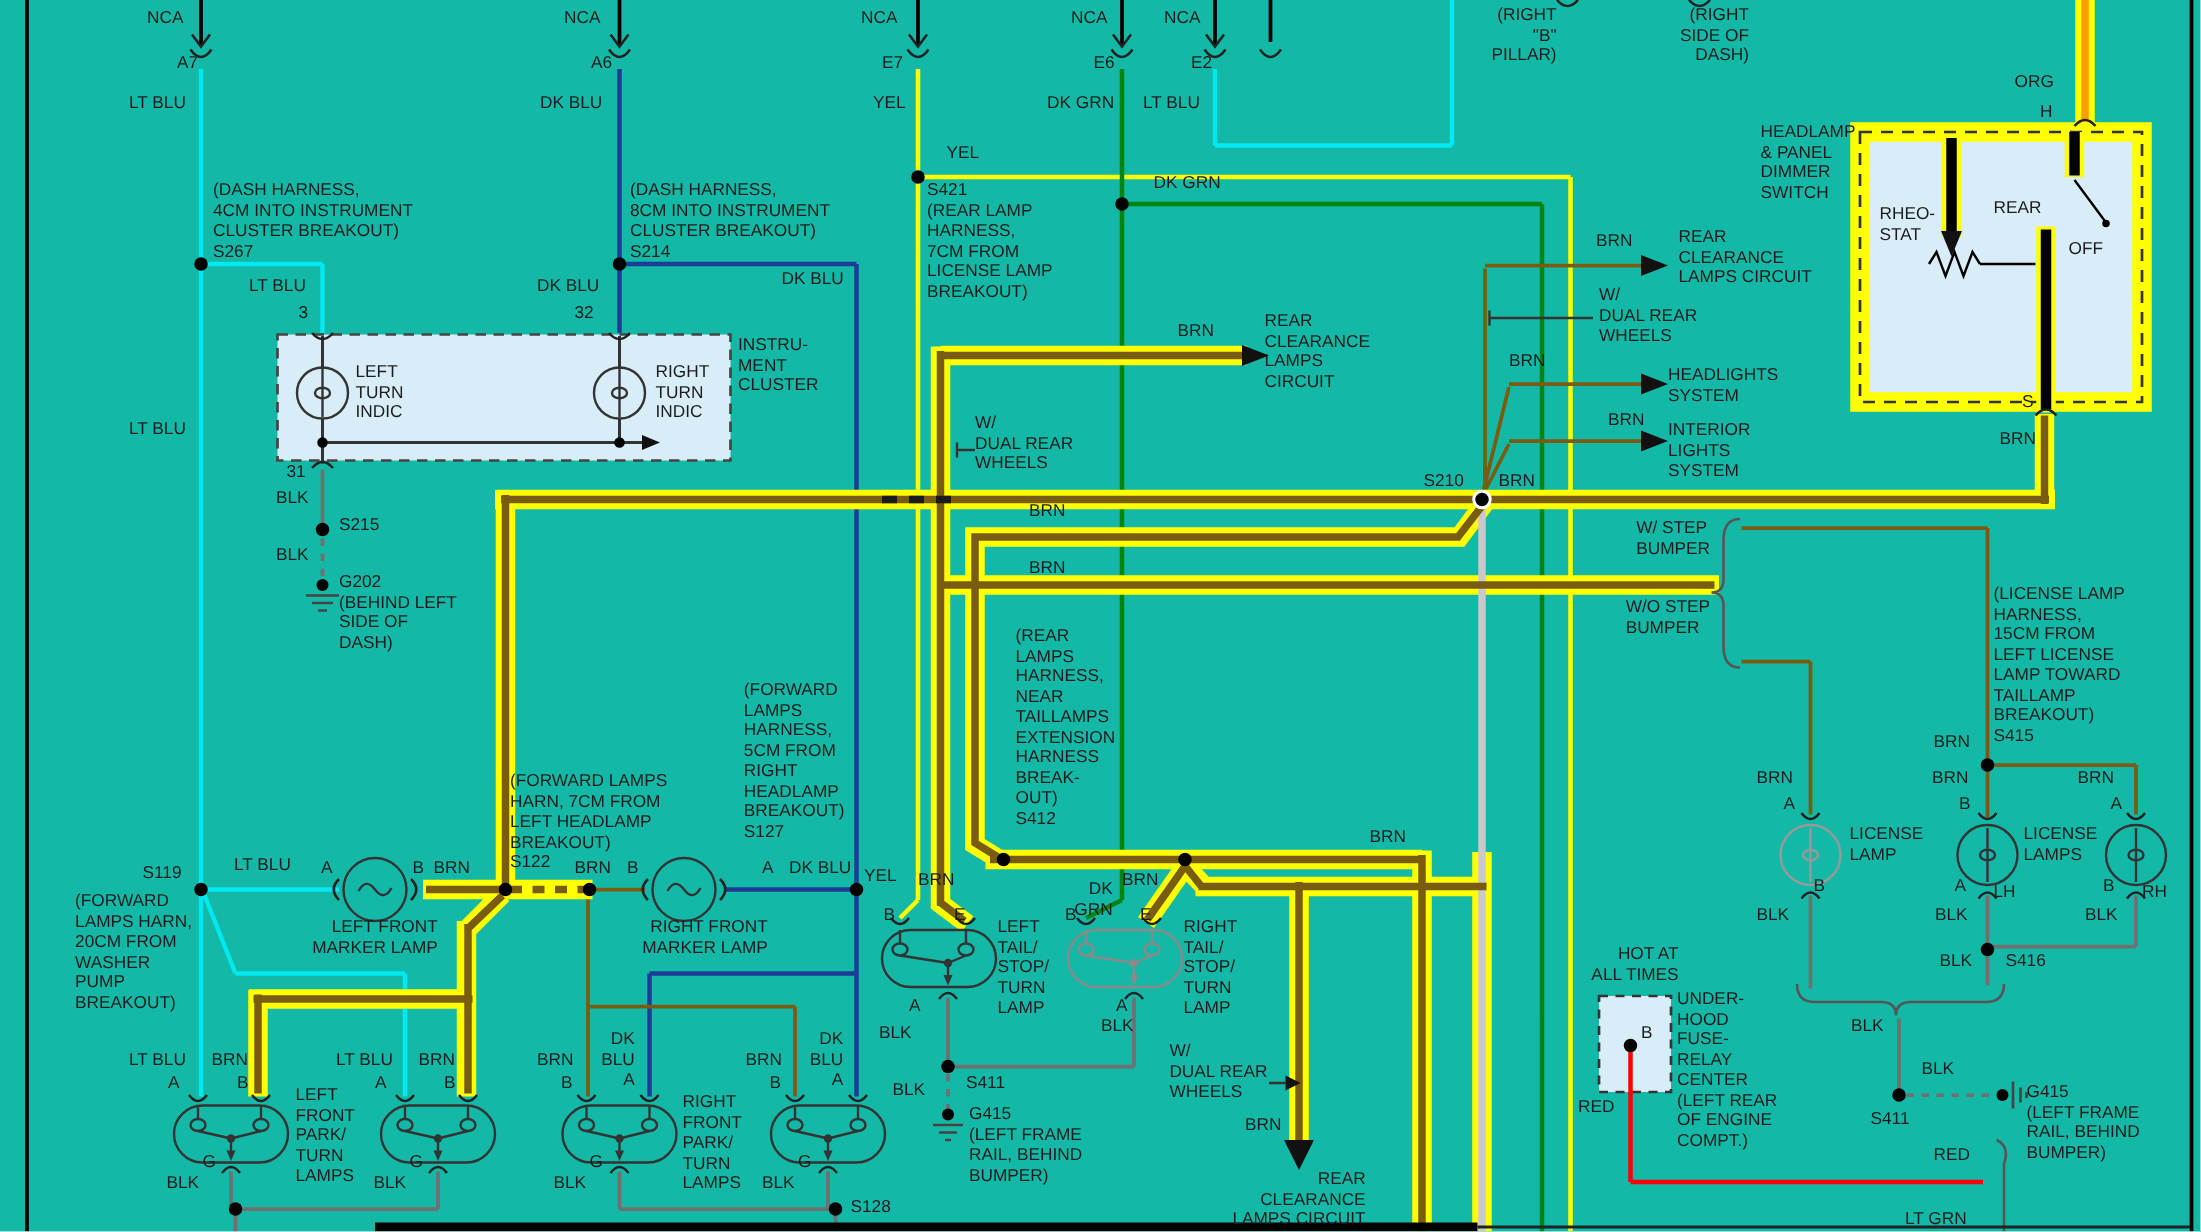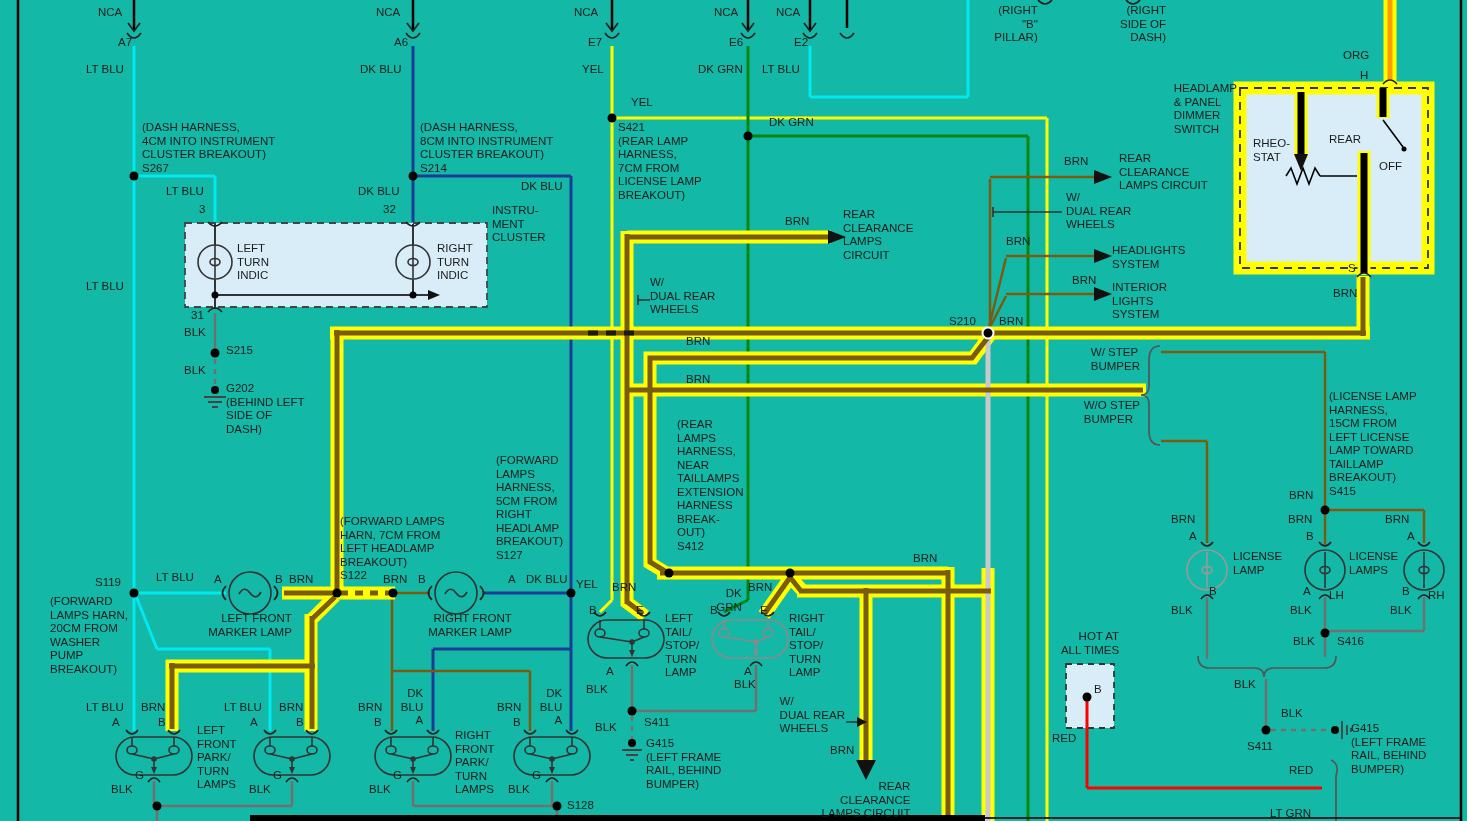--- a/index.html
+++ b/index.html
@@ -260,21 +260,21 @@
 <div class="t" style="left:376px;top:6px">NCA</div>
 <div class="t" style="left:394px;top:36px">A6</div>
 <div class="t" style="left:360px;top:63px">DK BLU</div>
 <div class="t" style="left:420px;top:121px">(DASH HARNESS,
 8CM INTO INSTRUMENT
 CLUSTER BREAKOUT)
 S214</div>
 <div class="t" style="left:358px;top:185px">DK BLU</div>
 <div class="t" style="left:383px;top:203px">32</div>
 <div class="t" style="left:521px;top:180px">DK BLU</div>
-<div class="t" style="left:492px;top:204px">INSTRU-
+<div class="t" style="left:492px;top:224px">INSTRU-
 MENT
 CLUSTER</div>
 <div class="t" style="left:237px;top:242px">LEFT
 TURN
 INDIC</div>
 <div class="t" style="left:437px;top:242px">RIGHT
 TURN
 INDIC</div>
 <div class="t" style="left:191px;top:309px">31</div>
 <div class="t" style="left:184px;top:326px">BLK</div>
@@ -382,20 +382,28 @@
 <div class="t" style="left:1234px;top:678px">BLK</div>
 <div class="t" style="left:1281px;top:707px">BLK</div>
 <div class="t" style="left:1247px;top:740px">S411</div>
 <div class="t" style="left:1351px;top:722px">G415
 (LEFT FRAME
 RAIL, BEHIND
 BUMPER)</div>
 <div class="t ca" style="left:1090px;top:630px">HOT AT
 ALL TIMES</div>
 <div class="t" style="left:1094px;top:683px">B</div>
+<div class="t" style="left:1118px;top:660px">UNDER-
+HOOD
+FUSE-
+RELAY
+CENTER
+(LEFT REAR
+OF ENGINE
+COMPT.)</div>
 <div class="t" style="left:1052px;top:732px">RED</div>
 <div class="t" style="left:1289px;top:764px">RED</div>
 <div class="t" style="left:1270px;top:807px">LT GRN</div>
 <div class="t" style="left:95px;top:576px">S119</div>
 <div class="t ra" style="left:128px;top:595px">(FORWARD
 LAMPS HARN,
 20CM FROM
 WASHER
 PUMP
 BREAKOUT)</div>

